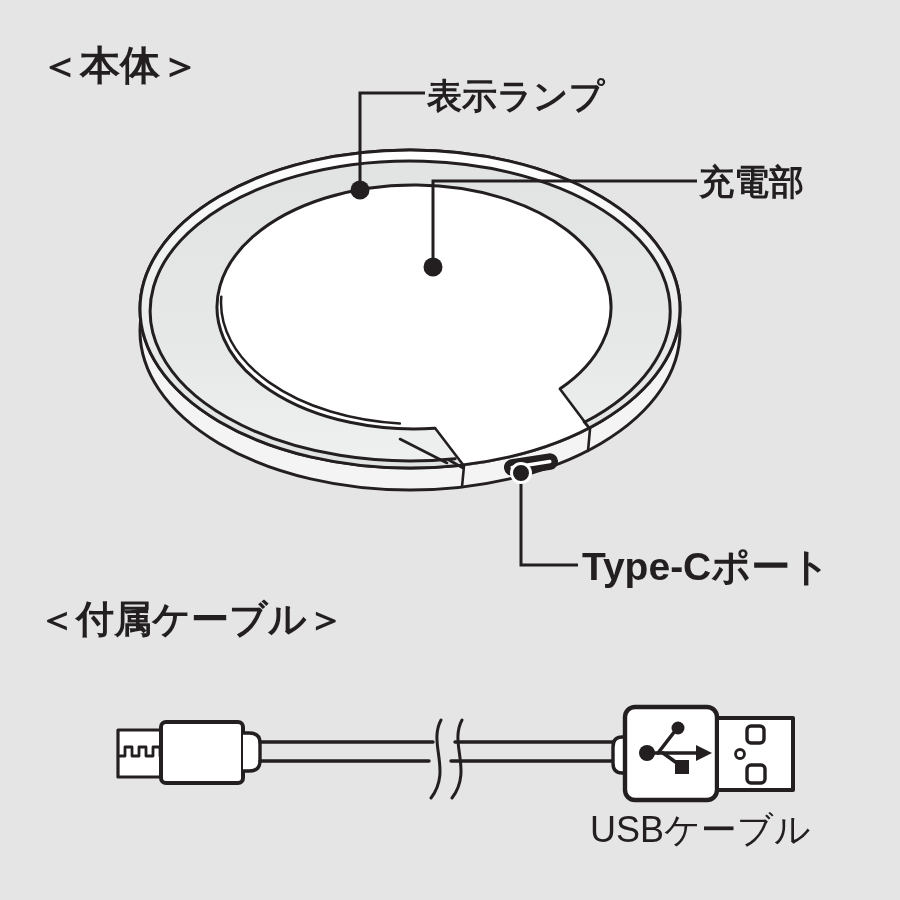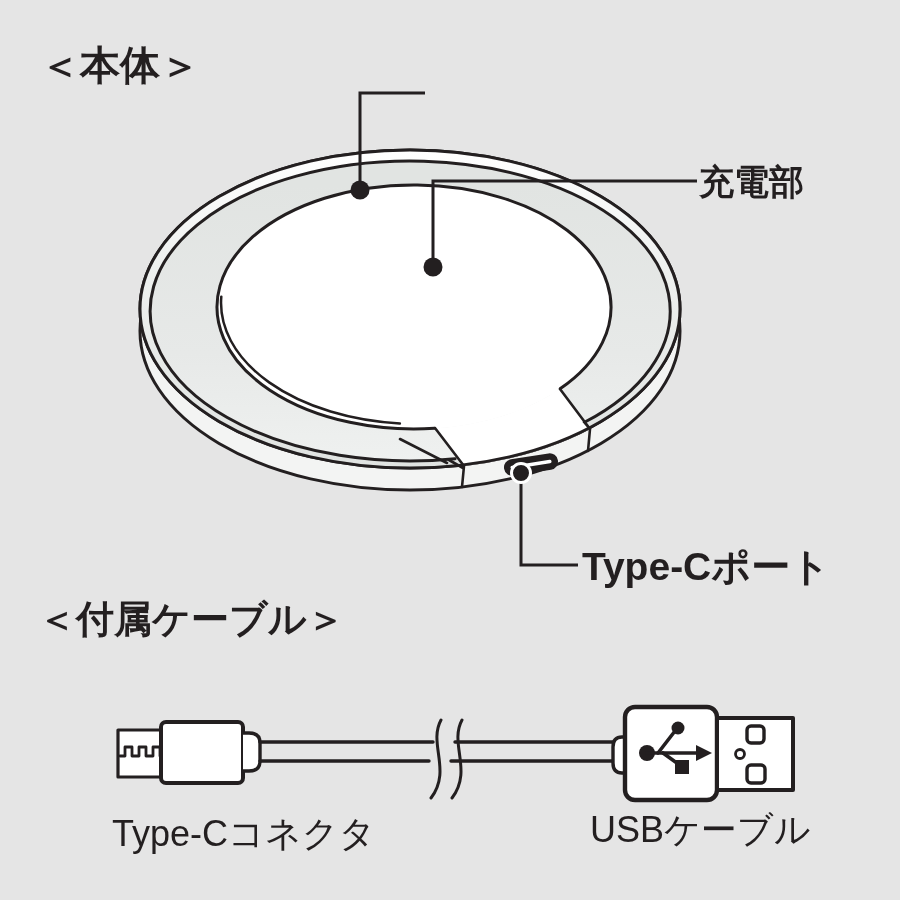--- a/index.html
+++ b/index.html
@@ -82,18 +82,18 @@
         <path d="M663 753 L681 766" stroke-width="3.6"></path>
         <rect x="675" y="760" width="14" height="14" fill="#231f20" stroke="none"></rect>
       </g>
       <rect x="747" y="726" width="17" height="17" rx="4" stroke-width="3.4"></rect>
       <rect x="747" y="765" width="18" height="18" rx="4" stroke-width="3.4"></rect>
       <circle cx="740" cy="754" r="4.5" stroke-width="2.8"></circle>
     </g>
   </svg>
 
   <div class="txt h1" style="left:40px;top:38px;">＜本体＞</div>
+  <div class="txt lbl" style="left:427px;top:73px;">表示ランプ</div>
   <div class="txt lbl" style="left:699px;top:159px;">充電部</div>
   <div class="txt h1" style="left:38px;top:594px;font-size:38px;">＜付属ケーブル＞</div>
   <div class="txt lbl" style="left:582px;top:540px;font-size:39px;">Type-Cポート</div>
-  <div class="txt lbl" style="left:112px;top:810px;font-size:36px;font-weight:500;">Type-Cコネクタ</div>
   <div class="txt lbl" style="left:590px;top:806px;font-size:36px;font-weight:500;">USBケーブル</div>
 </div>
 
 </body></html>

